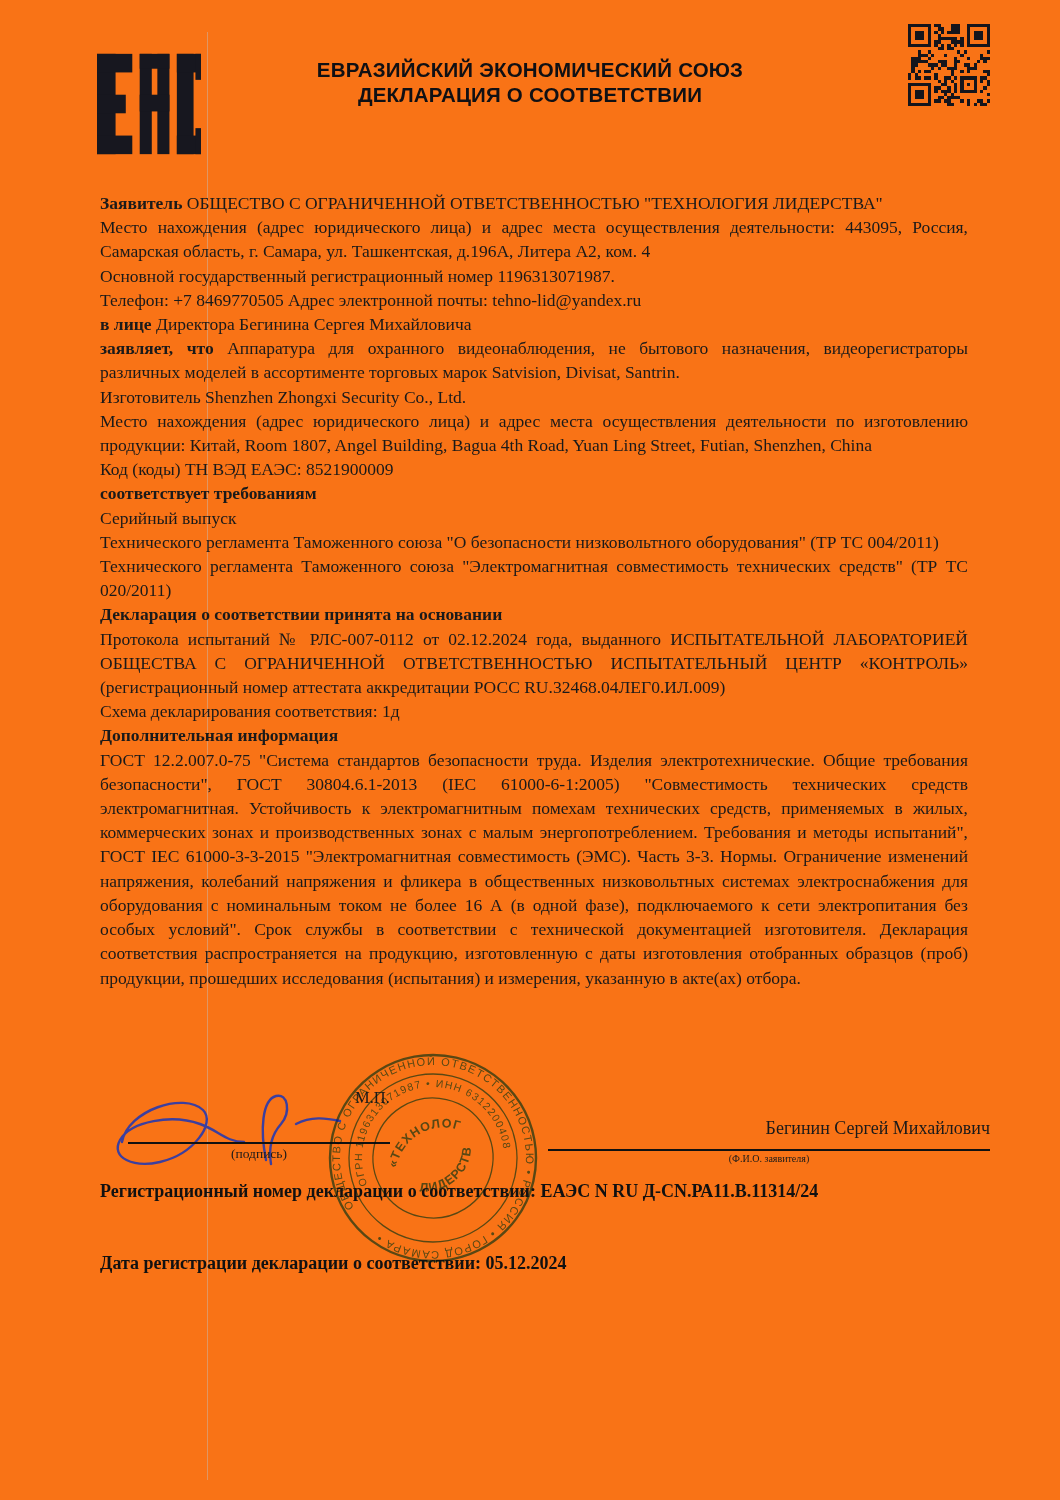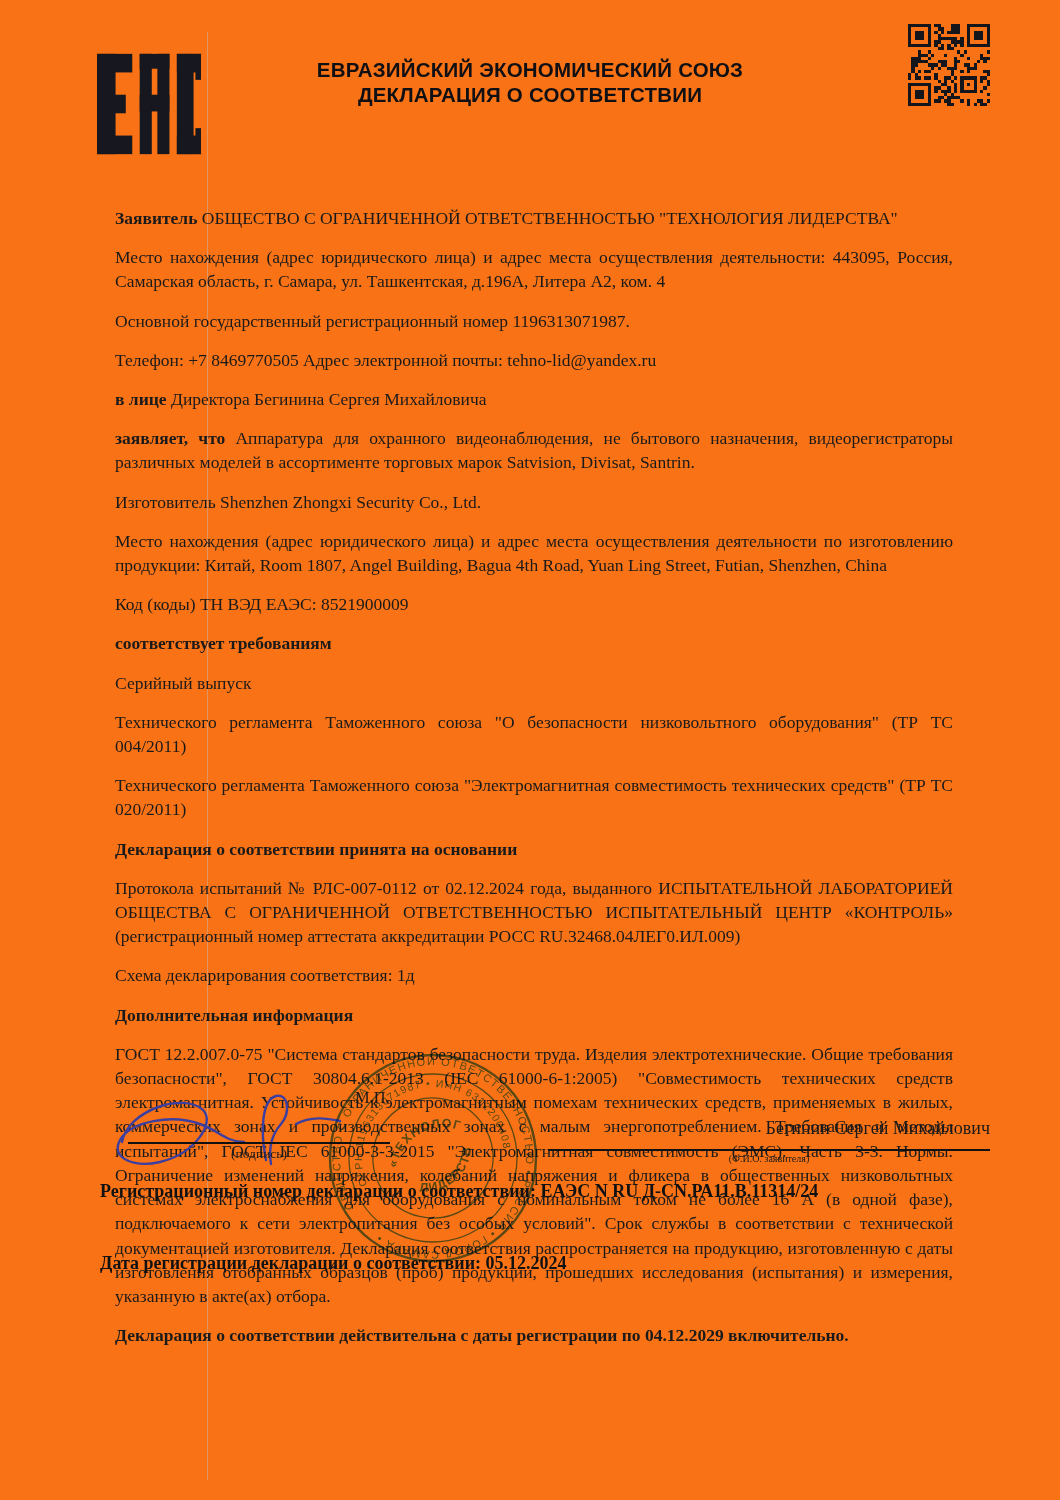--- a/index.html
+++ b/index.html
@@ -16,21 +16,21 @@
   .eac { position:absolute; left:97px; top:53px; width:104px; height:102px; }
   .eac rect { fill:#17171f; }
   .doc-title { position:absolute; left:0; top:57px; width:1060px; text-align:center;
     font-family:"Liberation Sans", sans-serif; font-weight:bold; font-size:20.5px;
     line-height:25px; color:#101014; letter-spacing:.2px; }
   .qr { position:absolute; left:908px; top:24px; width:82px; height:82px; shape-rendering:crispEdges; }
 
   
   .body-text { position:absolute; left:100px; top:191px; width:868px;
     font-size:17.5px; line-height:24.2px; text-align:justify; }
-  .body-text p { margin:15px; }
+  .body-text p { margin:0; }
   .body-text b { font-weight:bold; }
 
   
   .sig { position:absolute; left:100px; top:1086px; width:310px; height:92px; }
   .sig path { stroke:#3c3f9f; stroke-width:2.4; fill:none; stroke-linecap:round; }
   .sig-line { position:absolute; left:128px; top:1142px; width:262px; height:2px; background:#111; }
   .sig-caption { position:absolute; left:128px; top:1146px; width:262px; text-align:center;
     font-size:13.5px; color:#1a1a1a; }
   .mp { position:absolute; left:355px; top:1088px; font-size:16.5px; }
   .fio-name { position:absolute; left:548px; top:1118px; width:442px; text-align:right; font-size:18px; }
@@ -343,21 +343,20 @@
       <p><span>Код (коды) ТН ВЭД ЕАЭС: 8521900009</span></p>
       <p><b>соответствует требованиям</b></p>
       <p><span>Серийный выпуск</span></p>
       <p><span>Технического регламента Таможенного союза "О безопасности низковольтного оборудования" (ТР ТС 004/2011)</span></p>
       <p><span>Технического регламента Таможенного союза "Электромагнитная совместимость технических средств" (ТР ТС 020/2011)</span></p>
       <p><b>Декларация о соответствии принята на основании</b></p>
       <p><span>Протокола испытаний № РЛС-007-0112 от 02.12.2024 года, выданного ИСПЫТАТЕЛЬНОЙ ЛАБОРАТОРИЕЙ ОБЩЕСТВА С ОГРАНИЧЕННОЙ ОТВЕТСТВЕННОСТЬЮ ИСПЫТАТЕЛЬНЫЙ ЦЕНТР «КОНТРОЛЬ» (регистрационный номер аттестата аккредитации РОСС RU.32468.04ЛЕГ0.ИЛ.009)</span></p>
       <p><span>Схема декларирования соответствия: 1д</span></p>
       <p><b>Дополнительная информация</b></p>
       <p><span>ГОСТ 12.2.007.0-75 "Система стандартов безопасности труда. Изделия электротехнические. Общие требования безопасности", ГОСТ 30804.6.1-2013 (IEC 61000-6-1:2005) "Совместимость технических средств электромагнитная. Устойчивость к электромагнитным помехам технических средств, применяемых в жилых, коммерческих зонах и производственных зонах с малым энергопотреблением. Требования и методы испытаний", ГОСТ IEC 61000-3-3-2015 "Электромагнитная совместимость (ЭМС). Часть 3-3. Нормы. Ограничение изменений напряжения, колебаний напряжения и фликера в общественных низковольтных системах электроснабжения для оборудования с номинальным током не более 16 А (в одной фазе), подключаемого к сети электропитания без особых условий". Срок службы в соответствии с технической документацией изготовителя. Декларация соответствия распространяется на продукцию, изготовленную с даты изготовления отобранных образцов (проб) продукции, прошедших исследования (испытания) и измерения, указанную в акте(ах) отбора.</span></p>
-      <p><b>Декларация о соответствии действительна с даты регистрации по 04.12.2029 включительно.</b></p>
     </div>
 
   <svg class="sig" viewBox="0 0 310 92" aria-hidden="true">
     <path d="M22,56 C28,24 84,6 103,24 C116,37 94,68 60,76 C34,82 10,72 20,54 C31,35 72,28 100,38 C118,44 126,56 144,56"></path>
     <path d="M166,74 C160,44 162,14 176,10 C188,7 191,26 181,38 C173,47 168,60 171,78"></path>
     <path d="M196,38 C211,30 226,32 240,35"></path>
   </svg>
   <div class="sig-line"></div>
   <div class="sig-caption">(подпись)</div>
   <div class="mp">М.П.</div>

